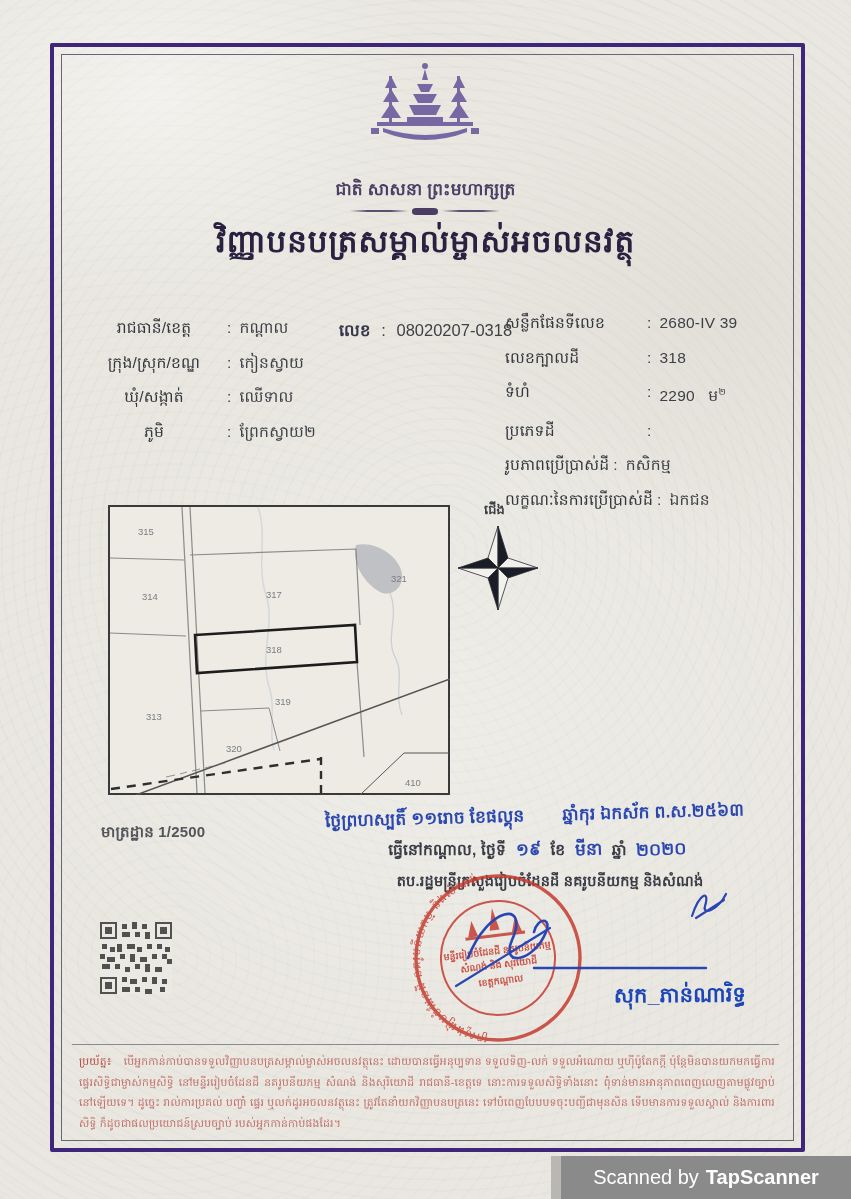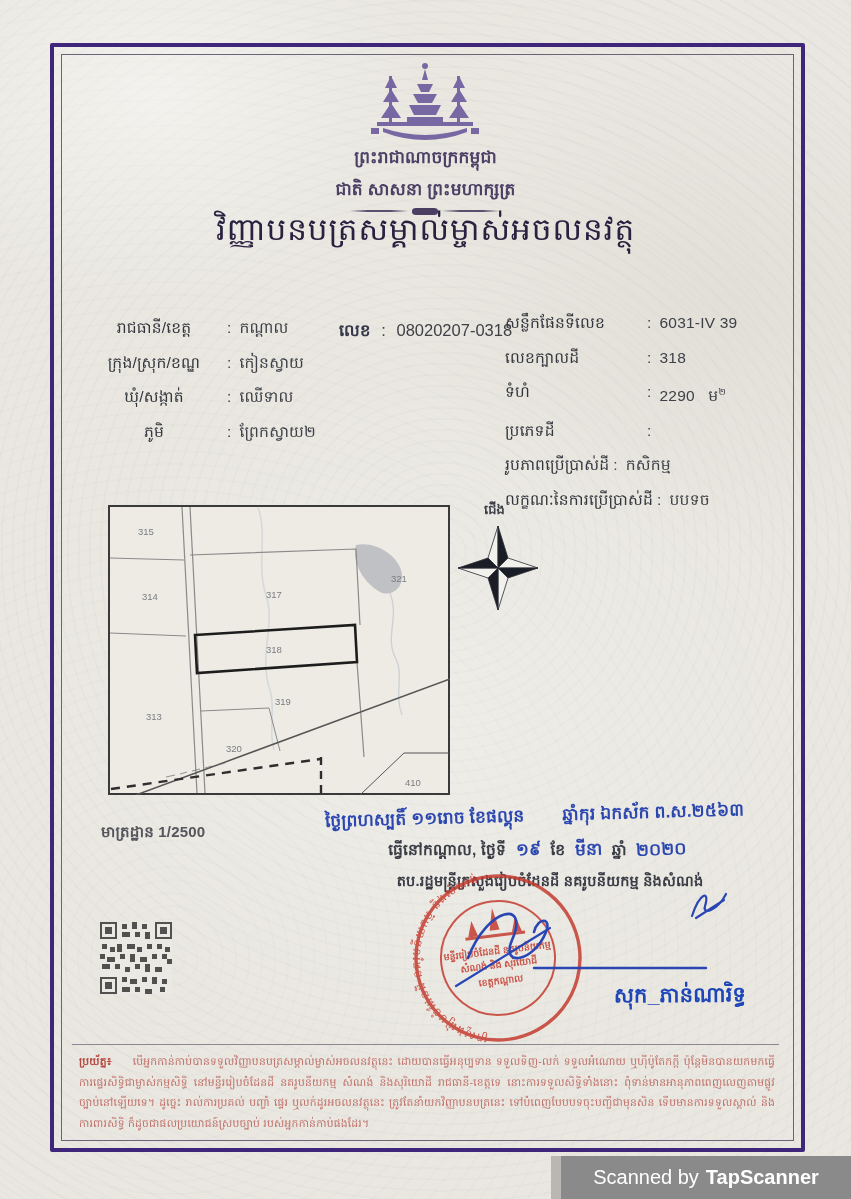--- a/index.html
+++ b/index.html
@@ -20,21 +20,21 @@
     border:1.5px solid #6a6478;}
   .khmer{letter-spacing:.2px;}
   .center{text-align:center;}
   .abs{position:absolute;}
 
   .kingdom-line{left:0; right:0; top:146px; font-size:17px; font-weight:bold; color:#4b3f66;}
   .motto-line{left:0; right:0; top:178px; font-size:17px; font-weight:bold; color:#4b3f66;}
   .ornament{left:350px; top:206px; width:150px; height:10px; display:flex; align-items:center; gap:4px;}
   .ornament .rule{flex:1; height:1.5px; background:linear-gradient(90deg, transparent, #5a4f6e 30%, #5a4f6e 70%, transparent);}
   .ornament .gem{width:26px; height:7px; background:#4a3f63; border-radius:4px/3px;}
-  .doc-title{left:0; right:0; top:210px; font-size:31px; font-weight:normal; color:#2a2140; letter-spacing:1px;}
+  .doc-title{left:0; right:0; top:222px; font-size:31px; font-weight:bold; color:#2a2140; letter-spacing:1px;}
   .doc-number{left:0; right:0; top:281px; font-size:16.5px; color:#3f4147;margin-top:39px;}
   .doc-number .lbl{font-weight:bold; color:#35374a;}
 
   .fields{font-size:15.5px; color:#3e4148; line-height:22px;}
   .fields .row{display:flex; margin-bottom:12.5px;}
   .fields .lbl{color:#33363d;}
   .fields .colon{padding:0 8px 0 4px;}
   .fields-left{left:85px; top:317px; width:340px;}
   .fields-left .lbl{min-width:138px;text-align:center;}
   .fields-right{left:505px; top:312px; width:310px;}
@@ -56,21 +56,21 @@
   .flourish-small{left:688px; top:888px; width:44px; height:34px;}
 
   .stamp{left:408px; top:868px; width:180px; height:180px; transform:rotate(-7deg); opacity:.85;}
   .signature-main{left:438px; top:898px; width:280px; height:110px;}
   .signer-name{left:560px; top:981px; width:240px; text-align:center;
     font-size:21px; font-weight:bold; color:#1d46b8; transform:rotate(-.5deg);}
 
   .warn-divider{left:72px; top:1044px; right:72px; height:1px; background:#8b8796;}
   .warning{left:79px; top:1051px; width:696px; font-size:10.8px; color:#c1706a;
     line-height:20.5px; text-align:justify;}
-  .warning .lead{font-weight:bold; color:#b84b42; padding-right:21px;}
+  .warning .lead{font-weight:normal; color:#b84b42; padding-right:12px;}
 
   .tapscanner{right:0; bottom:0; width:290px; height:43px; background:#8a8a8a;
     display:flex; align-items:center; justify-content:center; gap:7px; color:#fff; font-size:20px;}
   .tapscanner .bold{font-weight:bold;}
   .tapscanner-tab{right:290px; bottom:0; width:10px; height:43px; background:#b9b7b1;}
 </style>
 </head>
 <body>
 
 <div class="stage">
@@ -94,21 +94,20 @@
       <path d="M96,31 L104,44 L88,44 Z" stroke="none"></path>
       <path d="M96,45 L106,60 L86,60 Z" stroke="none"></path>
       <rect x="94" y="18" width="3" height="46" stroke="none"></rect>
       <rect x="14" y="64" width="96" height="4" stroke="none"></rect>
       <path d="M20,70 Q62,84 104,70 L104,74 Q62,90 20,74 Z" stroke="none"></path>
       <rect x="8" y="70" width="8" height="6" stroke="none"></rect>
       <rect x="108" y="70" width="8" height="6" stroke="none"></rect>
     </g>
   </svg>
 
-  <div class="abs center khmer kingdom-line">ព្រះរាជាណាចក្រកម្ពុជា</div>
   <div class="abs center khmer motto-line">ជាតិ សាសនា ព្រះមហាក្សត្រ</div>
 
   <div class="abs ornament">
     <div class="rule"></div>
       <div class="gem"></div>
       <div class="rule"></div>
   </div>
 
   <div class="abs center khmer doc-title">វិញ្ញាបនបត្រសម្គាល់ម្ចាស់អចលនវត្ថុ</div>
 
@@ -138,21 +137,21 @@
       <span class="lbl">ភូមិ</span>
       <span class="colon">:</span>
       <span class="val">ព្រែកស្វាយ២</span>
     </div>
   </div>
 
   <div class="abs fields fields-right khmer">
     <div class="row aligned">
       <span class="lbl">សន្លឹកផែនទីលេខ</span>
       <span class="colon">:</span>
-      <span class="val">6031-IV 39</span>
+      <span class="val">2680-IV 39</span>
     </div>
     <div class="row aligned">
       <span class="lbl">លេខក្បាលដី</span>
       <span class="colon">:</span>
       <span class="val">318</span>
     </div>
     <div class="row aligned">
       <span class="lbl">ទំហំ</span>
       <span class="colon">:</span>
       <span class="val">
@@ -165,21 +164,21 @@
       <span class="val"></span>
     </div>
     <div class="row">
       <span class="lbl">រូបភាពប្រើប្រាស់ដី</span>
       <span class="colon">:</span>
       <span class="val">កសិកម្ម</span>
     </div>
     <div class="row">
       <span class="lbl">លក្ខណៈនៃការប្រើប្រាស់ដី</span>
       <span class="colon">:</span>
-      <span class="val">បបទច</span>
+      <span class="val">ឯកជន</span>
     </div>
   </div>
 
   <svg class="abs map-wrap" viewBox="0 0 342 290">
     <rect x="1" y="1" width="340" height="288" fill="#edebe4" stroke="#3a3a3a" stroke-width="2"></rect>
 
     <path d="M150,2 C160,30 148,60 158,90 C168,120 150,150 162,185 C168,205 160,225 166,245" fill="none" stroke="#d3d7d8" stroke-width="1.6" opacity=".9"></path>
     <path d="M282,88 C292,112 276,132 288,154 C296,170 286,190 294,210" fill="none" stroke="#c8cdd0" stroke-width="1.3" opacity=".9"></path>
 
     <path d="M248,40 C268,36 288,50 293,65 C298,80 285,93 272,87 C257,79 243,58 248,40 Z" fill="#b6bac0" opacity=".85" stroke="none"></path>

